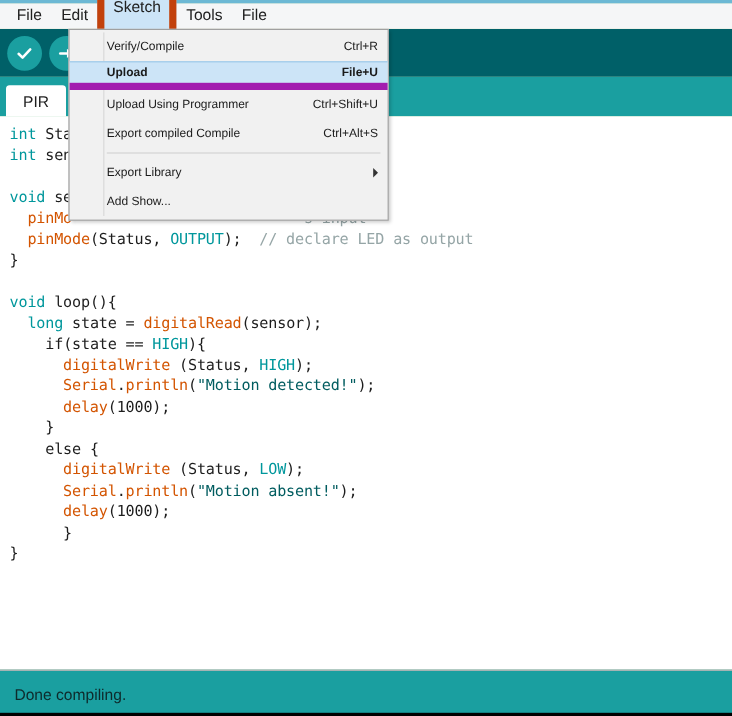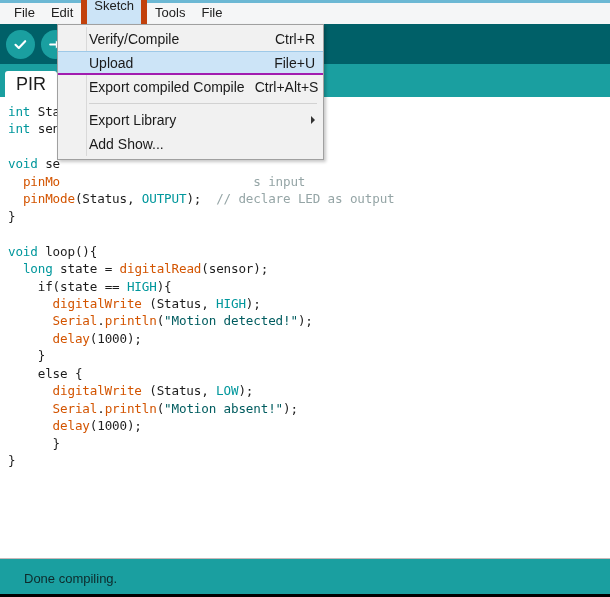--- a/index.html
+++ b/index.html
@@ -65,21 +65,21 @@
     height: 33px;
     background: #1a9fa0;
     display: flex;
     align-items: flex-end;
     padding-left: 5px;
     position: relative;
   }
   .tab {
     background: #ffffff;
     color: #1d1d1d;
-    font-size: 18px;
+    font-size: 13px;
     height: 26px;
     min-width: 50px;
     padding: 12px 11px;
     display: flex;
     align-items: center;
     justify-content: center;
     border-radius: 3px 3px 0 0;
     cursor: pointer;
   }
 
@@ -110,42 +110,42 @@
   .statusbar {
     position: absolute;
     left: 0; right: 0; bottom: 0;
     height: 39px;
     background: #1a9fa0;
     border-top: 1px solid #c8b8b8;
     color: #0e2a2b;
     font-size: 13px;
     display: flex;
     align-items: center;
-    padding-left: 24px;
+    padding-left: 12px;
   }
   .statusbar::after {
     content: "";
     position: absolute;
     left: 0; right: 0; bottom: 0;
     height: 3px;
     background: #000000;
   }
 
   
   .dropdown {
     position: absolute;
     top: 21px;
     left: 57px;
     width: 267px;
     background: #f1f1f1;
     border: 1px solid #a0a0a0;
     box-shadow: 2px 2px 3px rgba(0,0,0,0.22);
     z-index: 50;
     padding: 2px 0 3px 0;
-    font-size: 14px;
+    font-size: 10px;
     color: #1a1a1a;
   }
   .dropdown::before {
     content: "";
     position: absolute;
     top: 2px; bottom: 3px; left: 28px;
     width: 1px;
     background: #d9d9d9;
   }
   .menu-item {
@@ -153,22 +153,23 @@
     height: 24px;
     display: flex;
     align-items: center;
     padding-left: 31px;
     padding-right: 8px;
     cursor: default;
   }
   .menu-item.selected {
     background: #cce4f7;
     border-top: 1px solid #9ec9e8;
-    border-bottom: 2px solid #a21caf;
+    border-bottom: 6px solid #a21caf;
     height: 24px;
+    font-weight: bold;
   }
   .menu-label { flex: 1; white-space: nowrap; }
   .menu-accel { color: #1a1a1a; white-space: nowrap; padding-left: 10px; }
   .menu-arrow {
     width: 0; height: 0;
     border-left: 4px solid #333;
     border-top: 4px solid transparent;
     border-bottom: 4px solid transparent;
   }
   .menu-sep {
@@ -219,20 +220,24 @@
   <div class="dropdown" id="dropdown">
       <div class="menu-item">
         <span class="menu-label">Verify/Compile</span>
         <span class="menu-accel">Ctrl+R</span>
       </div>
       <div class="menu-item selected">
         <span class="menu-label">Upload</span>
         <span class="menu-accel">File+U</span>
       </div>
       <div class="menu-item">
+        <span class="menu-label">Upload Using Programmer</span>
+        <span class="menu-accel">Ctrl+Shift+U</span>
+      </div>
+      <div class="menu-item">
         <span class="menu-label">Export compiled Compile</span>
         <span class="menu-accel">Ctrl+Alt+S</span>
       </div>
       <div class="menu-sep"></div>
       <div class="menu-item">
         <span class="menu-label">Export Library</span>
         <span class="menu-arrow"></span>
       </div>
       <div class="menu-item">
         <span class="menu-label">Add Show...</span>

